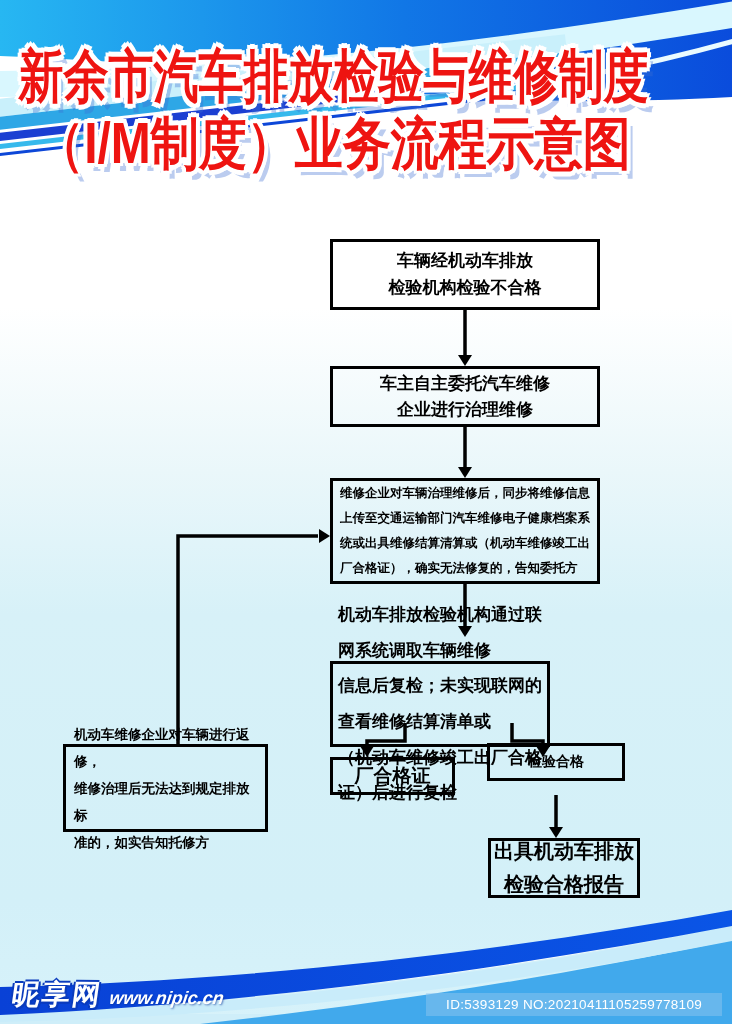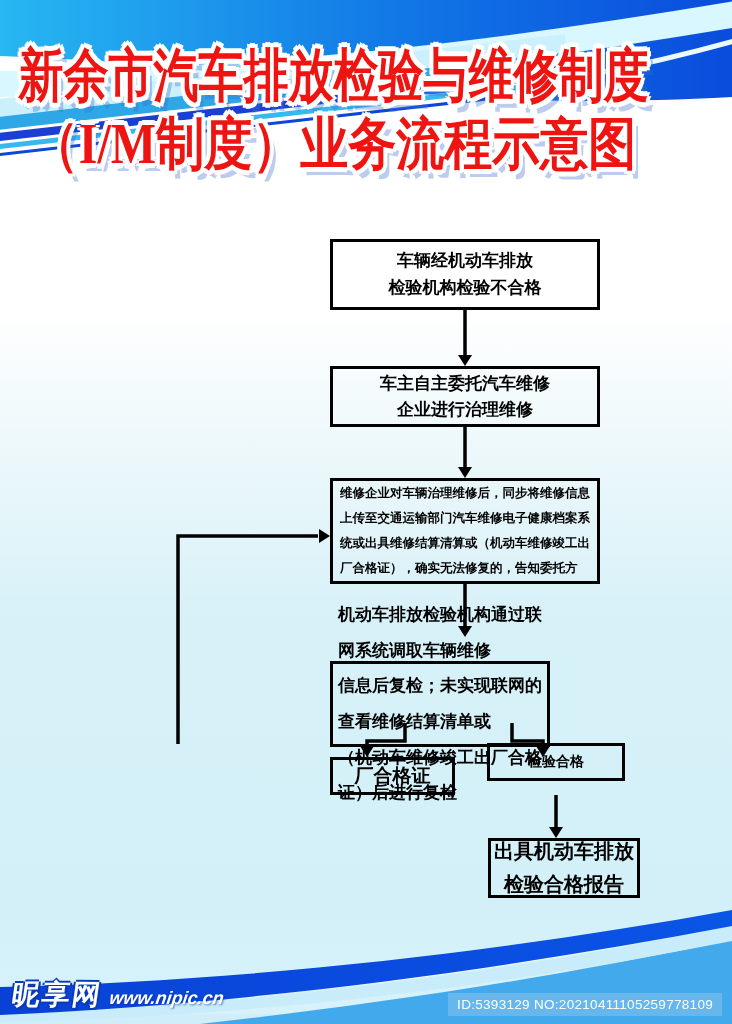--- a/index.html
+++ b/index.html
@@ -14,21 +14,21 @@
   .decor.top { top:0; z-index:1; }
   .decor.bottom { bottom:0; z-index:1; }
 
   
   .stripes {
     position:absolute; left:-28px; top:102px; width:600px; z-index:2;
     transform:rotate(-6.5deg); transform-origin:left center;
   }
   .stripes .bar { width:100%; }
 
-  .title-wrap { position:absolute; left:0; top:54px; width:667px; z-index:5; text-align:center;font-family:Liberation Serif, serif; }
+  .title-wrap { position:absolute; left:0; top:54px; width:667px; z-index:5; text-align:center; }
   .title-line {
     color:#ee1411; font-weight:900; line-height:1.02; letter-spacing:0px;
     text-shadow:
       -4px 0 0 #fff, 4px 0 0 #fff, 0 -4px 0 #fff, 0 4px 0 #fff,
       -3px -3px 0 #fff, 3px -3px 0 #fff, -3px 3px 0 #fff, 3px 3px 0 #fff,
       6px 7px 0 rgba(60,110,210,0.35);
   }
   .title-line.l1 { font-size:45px; transform:scaleY(1.28); }
   .title-line.l2 { font-size:48px; margin-top:20px; transform:scaleY(1.18); }
 
@@ -61,21 +61,21 @@
     transform:skewX(-8deg);
   }
   .site-name {
     font-size:28px; font-weight:900; letter-spacing:2px;
     text-shadow:-2px 0 0 #0a3bbd, 2px 0 0 #0a3bbd, 0 -2px 0 #0a3bbd, 0 2px 0 #0a3bbd, 2px 2px 0 #0a3bbd;
   }
   .site-url { font-size:18px; font-weight:bold; font-style:italic; text-shadow:1px 1px 2px rgba(10,50,150,0.6); }
   .id-badge {
     position:absolute; right:10px; bottom:8px; z-index:6;
     background:rgba(150,200,240,0.45); color:#fff;
-    font-size:13.5px; padding:4px 9px; letter-spacing:0.3px;
+    font-size:13.5px; padding:4px 20px; letter-spacing:0.3px;
   }
 </style>
 </head>
 <body>
 
 <div class="page">
 
   <svg class="decor top" width="732" height="112" viewBox="0 0 732 112">
     <defs>
       <linearGradient id="bannerGrad" x1="0" y1="0" x2="1" y2="0">
@@ -149,20 +149,25 @@
     <div class="node n-fail center">
       <div class="txt">厂合格证</div>
     </div>
     <div class="node n-pass center">
       <div class="txt">检验合格</div>
     </div>
     <div class="node n-report center">
       <div class="txt">出具机动车排放
 检验合格报告</div>
     </div>
+    <div class="node n-rework leftal">
+      <div class="txt">机动车维修企业对车辆进行返修，
+维修治理后无法达到规定排放标
+准的，如实告知托修方</div>
+    </div>
   </div>
 
   <svg class="decor bottom" width="732" height="140" viewBox="0 0 732 140">
     <defs>
       <linearGradient id="bandGrad" x1="0" y1="0" x2="1" y2="0">
         <stop offset="0" stop-color="#0941d6"></stop>
         <stop offset="1" stop-color="#0a55e6"></stop>
       </linearGradient>
     </defs>
     <rect x="0" y="130" width="732" height="10" fill="#cfeef9"></rect>

